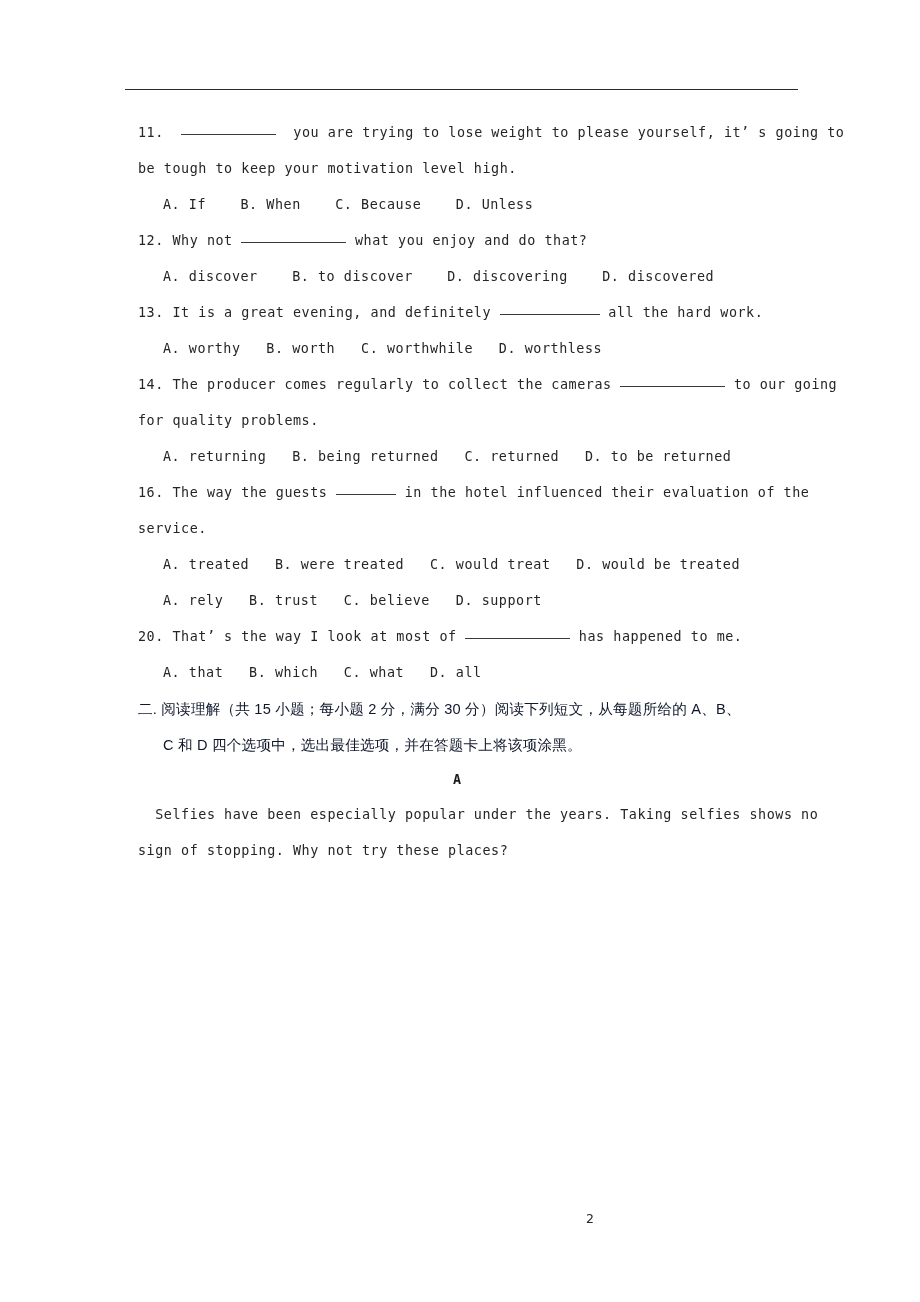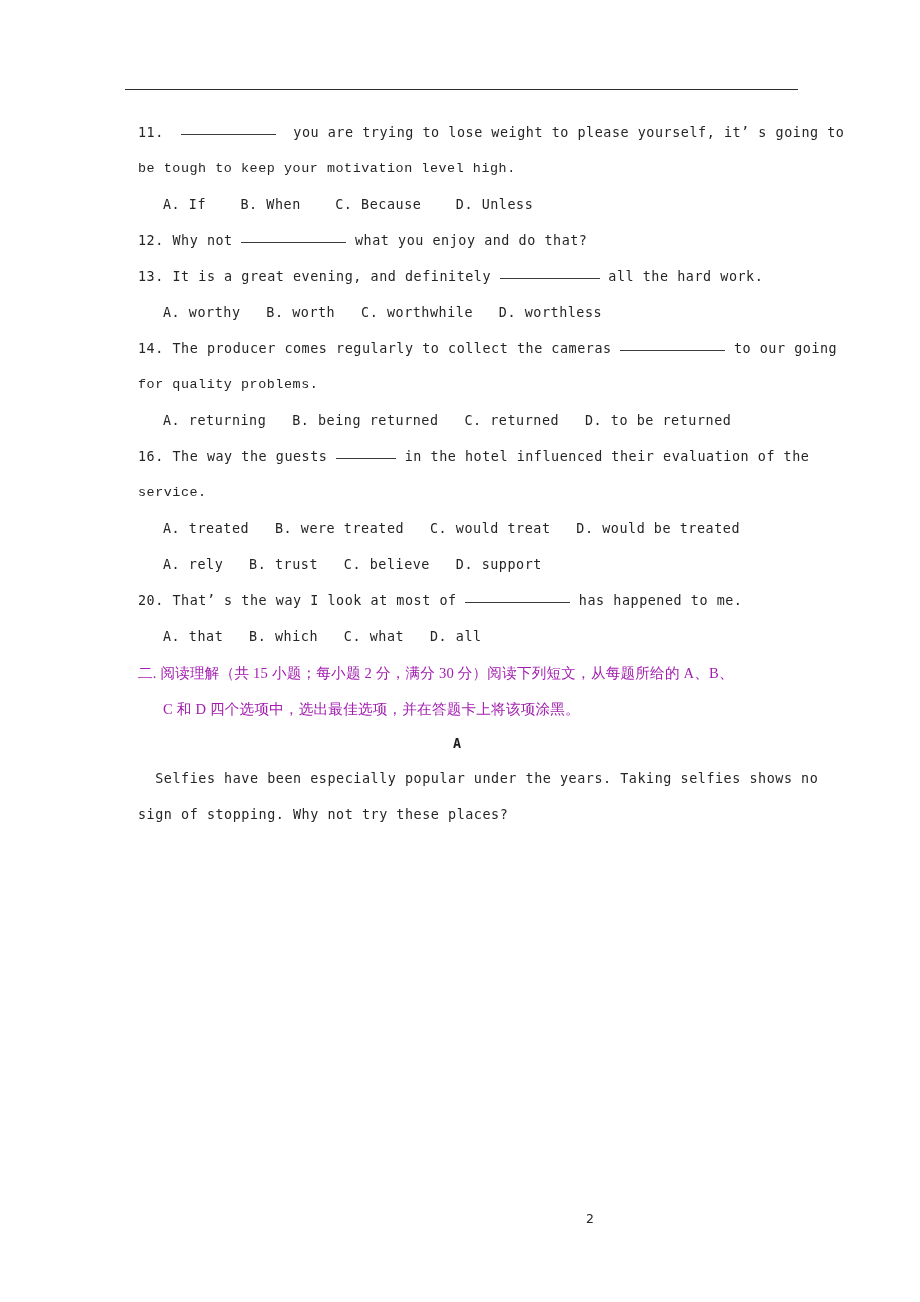--- a/index.html
+++ b/index.html
@@ -49,21 +49,20 @@
     height: 36px;
     white-space: pre;
     letter-spacing: 0.55px;
     color: #252525;
   }
   .ln.opts {
     padding-left: 25px;
   }
   .ln.cont {
     padding-left: 0;
-    font-family: Liberation Mono, monospace;
   }
   
   .ln.narrow {
     letter-spacing: 0.05px;
     font-size: 13.4px;
   }
   .gap-s {
     height: 18px;
   }
 
@@ -76,24 +75,24 @@
   }
   .blank.b60  { width: 60px; }
   .blank.b95  { width: 95px; }
   .blank.b100 { width: 100px; }
   .blank.b105 { width: 105px; }
   .blank.b110 { width: 110px; }
   .blank.b120 { width: 120px; }
 
   
   .cn-block {
-    font-family: Liberation Serif, serif;
+    font-family: Liberation Sans, sans-serif;
     font-size: 14.6px;
     line-height: 36px;
-    color: #a21caf;
+    color: #0f172a;
     letter-spacing: 0.2px;
   }
   .cn-line-1 { padding-left: 0px; white-space: pre; }
   .cn-line-2 { padding-left: 25px; white-space: pre; }
 
   .section-letter {
     text-align: center;
     font-weight: bold;
     font-size: 13.4px;
     line-height: 34px;
@@ -120,20 +119,21 @@
 
   <div class="body-col">
     <div id="questions-root">
         <div>
           <div class="ln"><span>11.  </span><span class="blank b95"></span><span>  you are trying to lose weight to please yourself, it’ s going to</span></div>
           <div class="ln cont"><span>be tough to keep your motivation level high.</span></div>
           <div class="ln opts"><span>A. If    B. When    C. Because    D. Unless</span></div>
         </div>
         <div>
           <div class="ln"><span>12. Why not </span><span class="blank b105"></span><span> what you enjoy and do that?</span></div>
+          <div class="ln opts"><span>A. discover    B. to discover    D. discovering    D. discovered</span></div>
         </div>
         <div>
           <div class="ln"><span>13. It is a great evening, and definitely </span><span class="blank b100"></span><span> all the hard work.</span></div>
           <div class="ln opts"><span>A. worthy   B. worth   C. worthwhile   D. worthless</span></div>
         </div>
         <div>
           <div class="ln"><span>14. The producer comes regularly to collect the cameras </span><span class="blank b105"></span><span> to our going</span></div>
           <div class="ln cont"><span>for quality problems.</span></div>
           <div class="ln opts"><span>A. returning   B. being returned   C. returned   D. to be returned</span></div>
         </div>

